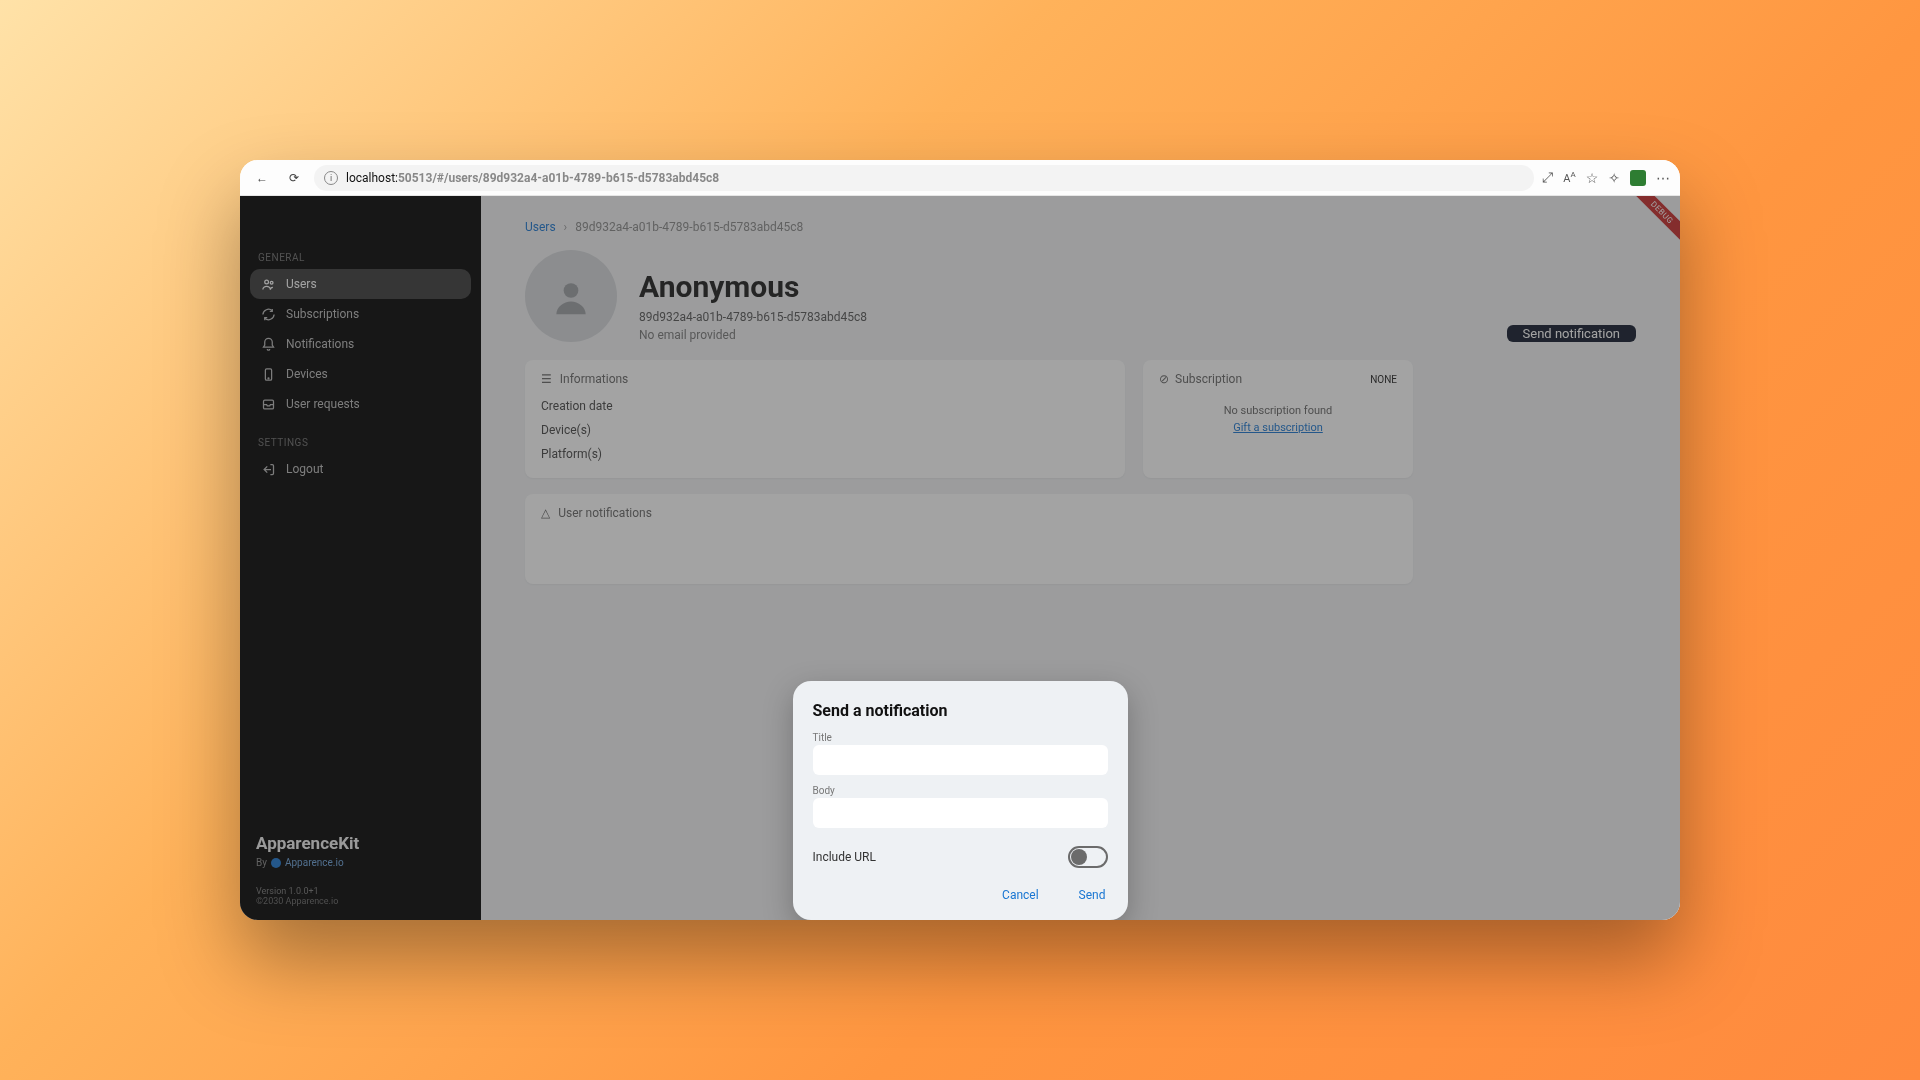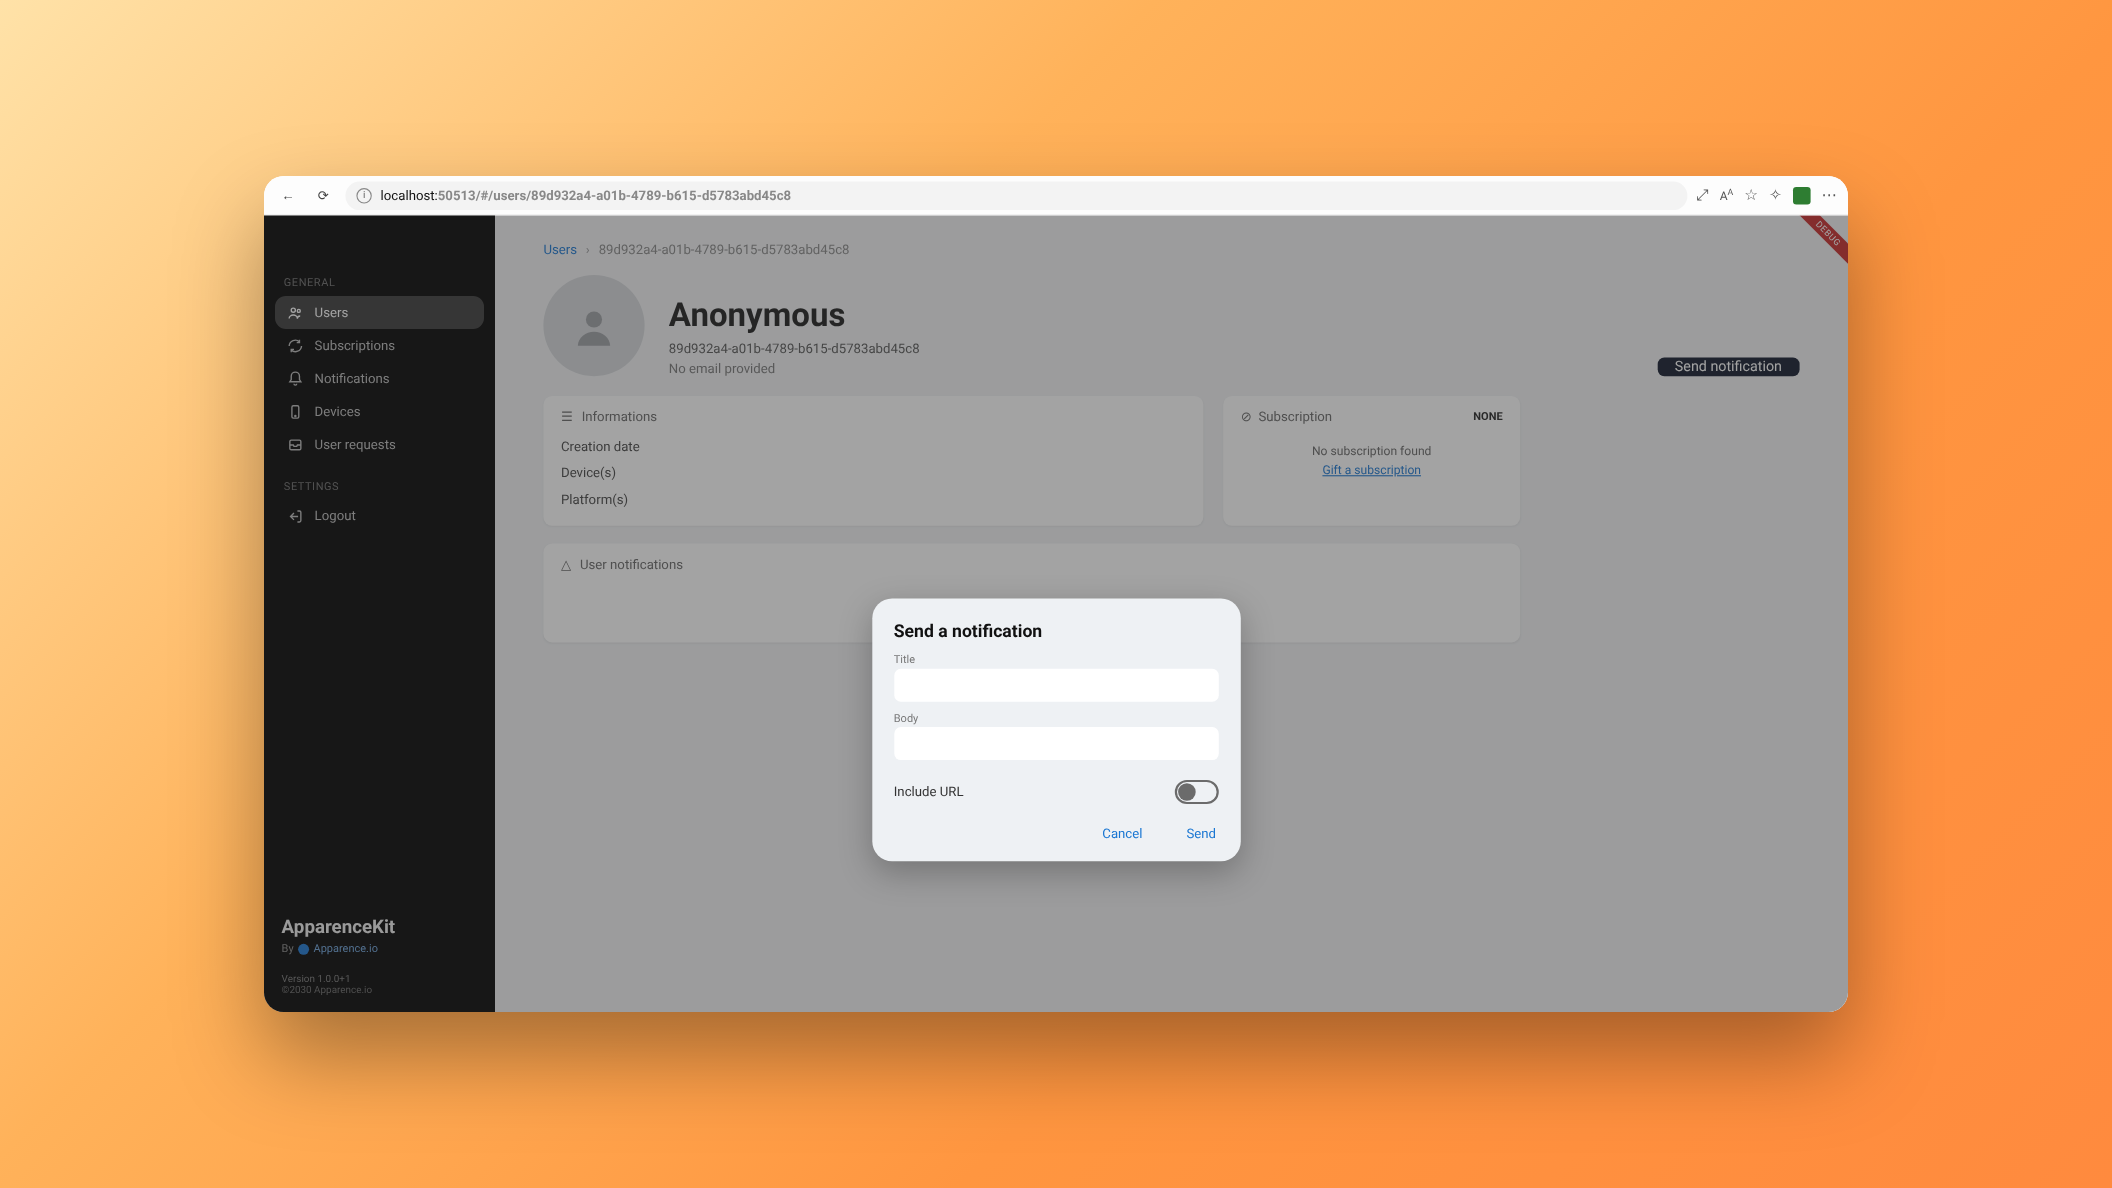--- a/index.html
+++ b/index.html
@@ -32,21 +32,21 @@
   display:flex;align-items:center;gap:8px;padding:0 10px;color:#333;font-size:12px;
 }
 .chrome .url-bar .info-icon{width:14px;height:14px;border:1px solid #888;border-radius:50%;display:flex;align-items:center;justify-content:center;font-size:9px;color:#666;}
 .chrome .right-icons{display:flex;gap:10px;align-items:center;color:#555;}
 .chrome .right-icons span{cursor:pointer;font-size:14px;}
 .ext-badge{width:16px;height:16px;background:#2e7d32;border-radius:3px;}
 
 
 .app { flex:1; display:flex; position:relative; }
 .sidebar {
-  width: 210px; background:#000; color:#aaa;
+  width: 241px; background:#000; color:#aaa;
   display:flex; flex-direction:column; padding:50px 10px 14px 10px;
   font-size:12px;
 }
 .sidebar .section-label{font-size:10px;letter-spacing:0.5px;color:#6b6b6b;margin:6px 8px 6px;}
 .sidebar .nav-item{
   display:flex;align-items:center;gap:10px;padding:7px 10px;border-radius:10px;
   color:#bbb;cursor:pointer;font-size:12px;
 }
 .sidebar .nav-item.active{background:#3a3a3a;color:#fff;}
 .sidebar .nav-item .ico{width:16px;height:16px;display:flex;align-items:center;justify-content:center;}
@@ -71,34 +71,34 @@
 .profile-info .email{font-size:12px;color:#777;}
 .profile-action{margin-left:auto;}
 .btn-primary{background:#0f172a;color:#fff;border:none;padding:1px 16px;border-radius:6px;font-size:13px;cursor:pointer;}
 
 .cards{display:flex;gap:18px;}
 .card{background:#fff;border-radius:8px;padding:12px 16px;font-size:12px;color:#333;box-shadow:0 1px 2px rgba(0,0,0,0.05);}
 .card-info{flex:0 0 600px;}
 .card-sub{flex:0 0 270px;}
 .card-header{display:flex;align-items:center;gap:8px;color:#666;font-size:12px;margin-bottom:8px;}
 .card-header.wb{justify-content:space-between;}
-.badge-none{font-size:10px;font-weight:700;color:#222;}
+.badge-none{font-size:10px;font-weight:400;color:#222;}
 .info-row{padding:5px 0;color:#444;font-size:12px;}
 .sub-body{text-align:center;padding:10px 0;}
 .sub-body .msg{color:#666;font-size:11px;margin-bottom:4px;}
 .sub-body .link{color:#1976d2;text-decoration:underline;font-size:11px;cursor:pointer;}
 
 .card-notif{margin-top:16px;background:#fff;border-radius:8px;padding:12px 16px;font-size:12px;color:#666;height:90px;width:888px;box-shadow:0 1px 2px rgba(0,0,0,0.05);}
 
 
 .debug-ribbon{position:absolute;top:0;right:0;width:50px;height:50px;overflow:hidden;}
 .debug-ribbon::after{content:"DEBUG";position:absolute;top:10px;right:-18px;transform:rotate(45deg);background:#c62828;color:#fff;font-size:8px;padding:2px 22px;letter-spacing:0.5px;}
 
 
-.overlay{position:absolute;inset:0;background:rgba(50,50,50,0.45);display:flex;align-items:center;justify-content:center;padding-top:210px;}
+.overlay{position:absolute;inset:0;background:rgba(50,50,50,0.45);display:flex;align-items:flex-end;justify-content:center;padding-top:210px;}
 .modal{width:335px;background:#eef1f4;border-radius:18px;padding:20px 20px 14px;box-shadow:0 10px 30px rgba(0,0,0,0.25);}
 .modal h3{font-size:16px;font-weight:700;color:#111;margin-bottom:12px;}
 .field-label{font-size:10px;color:#777;margin-bottom:2px;display:block;}
 .field-input{width:100%;height:30px;border:none;border-radius:6px;background:#fff;padding:0 8px;font-size:12px;margin-bottom:10px;outline:none;}
 .toggle-row{display:flex;align-items:center;justify-content:space-between;margin:8px 0 16px;}
 .toggle-row .tlabel{font-size:12px;color:#333;}
 .switch{width:40px;height:22px;border-radius:11px;border:2px solid #6b6b6b;background:transparent;position:relative;cursor:pointer;}
 .switch .knob{position:absolute;left:1px;top:1px;width:16px;height:16px;border-radius:50%;background:#6b6b6b;}
 .modal-actions{display:flex;justify-content:flex-end;gap:36px;}
 .btn-text{background:none;border:none;color:#1976d2;font-size:12px;cursor:pointer;padding:4px 2px;}

